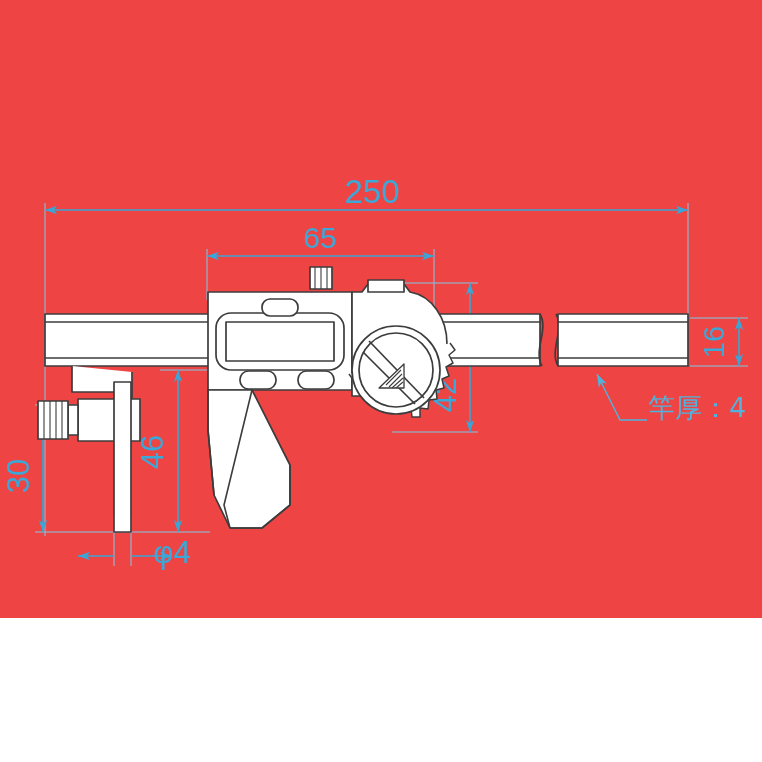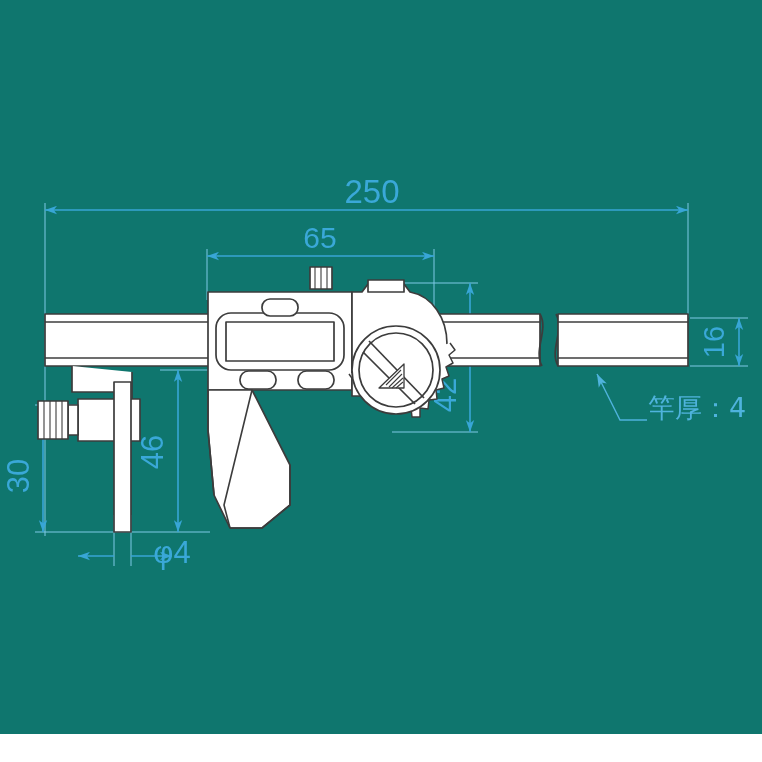--- a/index.html
+++ b/index.html
@@ -6,22 +6,22 @@
     margin: 0;
     padding: 0;
     background: #ffffff;
   }
   body {
     font-family: "Liberation Sans", sans-serif;
   }
   #page {
     position: relative;
     width: 762px;
-    height: 734px;
-    background: #0f766e;
+    height: 618px;
+    background: #ef4444;
     overflow: hidden;
   }
   #drawing {
     position: absolute;
     left: 0;
     top: 0;
     width: 762px;
     height: 762px;
   }
   .dim-text {

